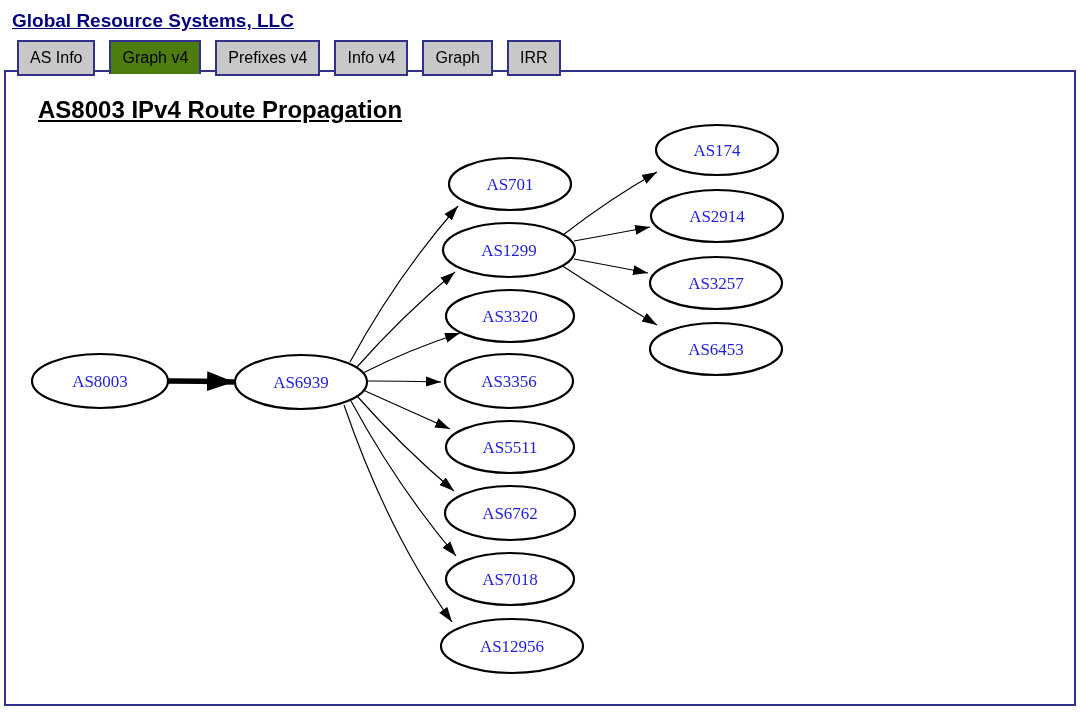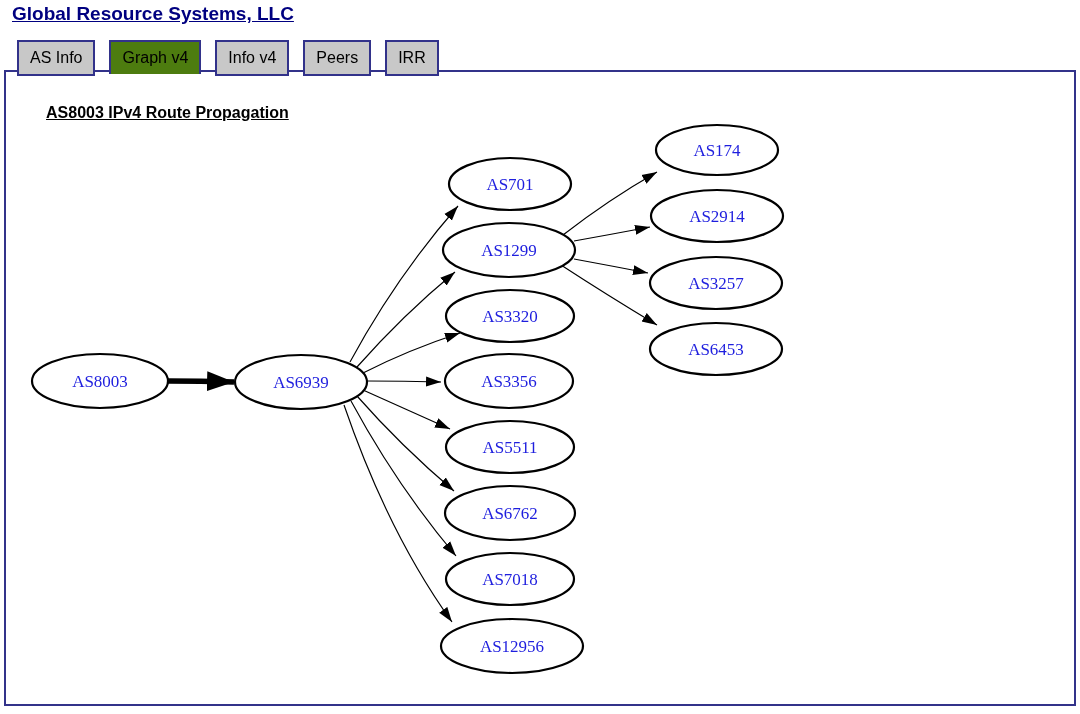--- a/index.html
+++ b/index.html
@@ -9,42 +9,42 @@
     --node-text-blue:#1e1ede;
     --edge-black:#000000;
   }
   *{box-sizing:border-box;}
   html,body{margin:0;padding:0;}
   body{
     width:1080px;height:714px;position:relative;overflow:hidden;
     background:#ffffff;font-family:"Liberation Sans","DejaVu Sans",sans-serif;
   }
   .org-link{
-    position:absolute;left:12px;top:3px;
+    position:absolute;left:12px;top:10px;
     font-size:19px;font-weight:bold;color:var(--title-navy);
     text-decoration:underline;cursor:pointer;z-index:4;
   }
   .tabbar{
     position:absolute;left:17px;top:40px;display:flex;gap:14px;z-index:3;
   }
   .tab{
     height:30px;padding:16px 11px;display:flex;align-items:center;
     border:2px solid var(--border-navy);background:var(--tab-gray);
     font-size:16px;color:#000;cursor:pointer;white-space:nowrap;
   }
   .tab.active{
     background:#4d7c0f;border-bottom:none;height:33px;
   }
   .content-box{
     position:absolute;left:4px;top:70px;width:1072px;height:636px;
     border:2px solid var(--border-navy);background:#ffffff;z-index:1;
   }
   .heading{
-    position:absolute;left:24px;top:16px;margin:16px;
-    font-size:16px;font-weight:bold;color:#000;text-decoration:underline;
+    position:absolute;left:24px;top:16px;margin:8px;
+    font-size:24px;font-weight:bold;color:#000;text-decoration:underline;
   }
   .graph{
     position:absolute;left:0;top:0;z-index:2;pointer-events:none;
   }
   .edge{fill:none;stroke:var(--edge-black);stroke-width:1.15;}
   .edge.thick{stroke-width:5.5;}
   .arrowhead{fill:var(--edge-black);}
   .node-ellipse{fill:#ffffff;stroke:#000000;stroke-width:2.2;}
   .node-label{
     font-family:"Liberation Serif","DejaVu Serif",serif;
@@ -53,22 +53,23 @@
   .graph g.node{pointer-events:auto;cursor:pointer;}
 </style>
 </head>
 <body>
 
 <a class="org-link" href="#">Global Resource Systems, LLC</a>
 
 <nav class="tabbar">
   <div class="tab">AS Info</div>
   <div class="tab active">Graph v4</div>
+  <div class="tab">Prefixes v4</div>
   <div class="tab">Info v4</div>
-  <div class="tab">Peers</div>
+  <div class="tab">Graph</div>
   <div class="tab">IRR</div>
 </nav>
 
 <div class="content-box">
   <h2 class="heading">AS8003 IPv4 Route Propagation</h2>
 </div>
 
 <svg class="graph" width="1080" height="714" viewBox="0 0 1080 714" xmlns="http://www.w3.org/2000/svg">
   <defs>
     <marker id="arrow" markerUnits="userSpaceOnUse" markerWidth="16" markerHeight="12" refX="15" refY="6" orient="auto">

